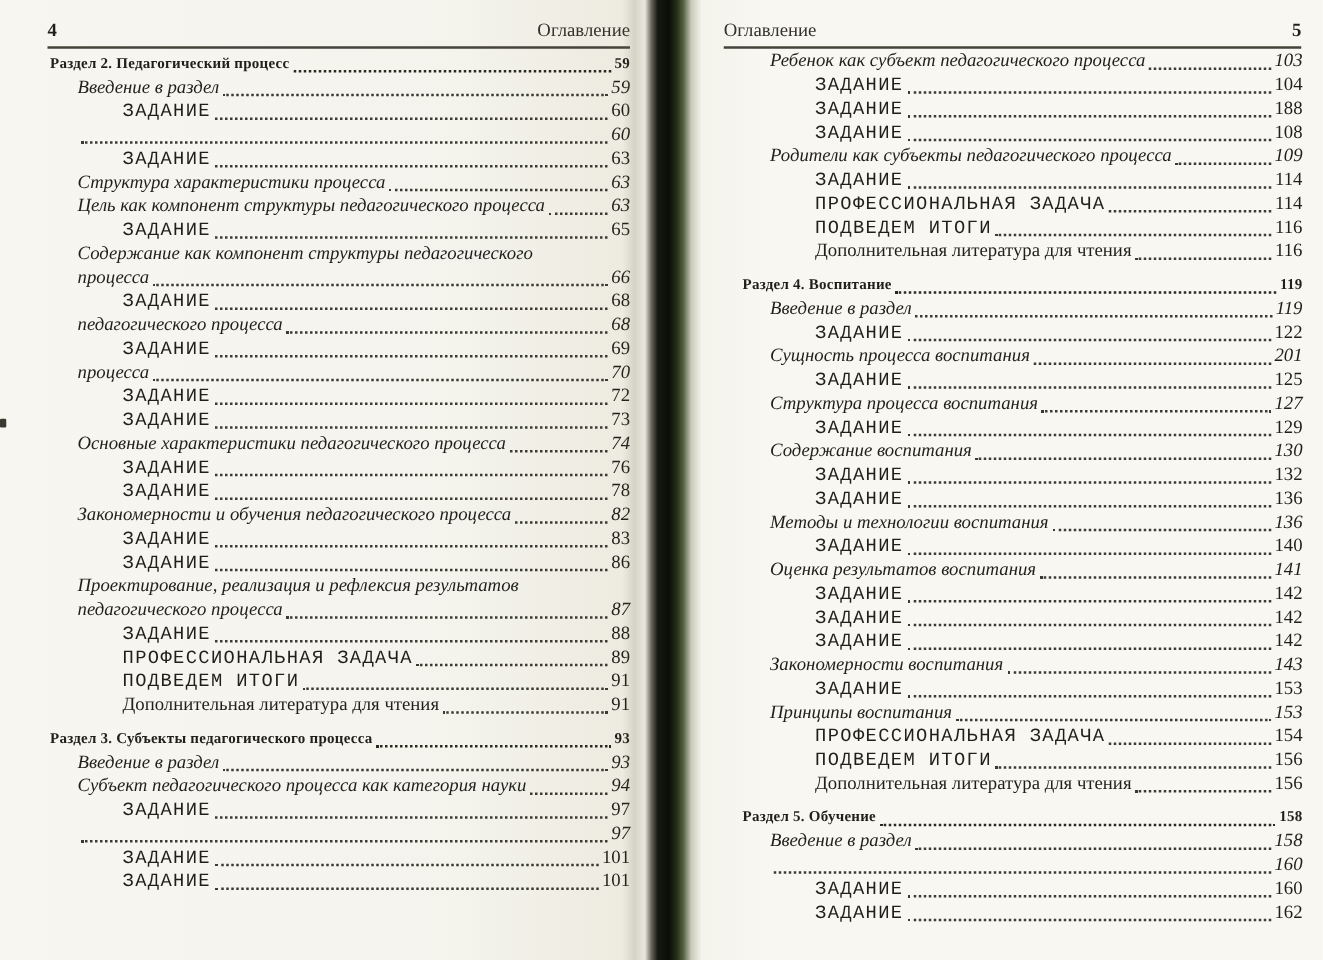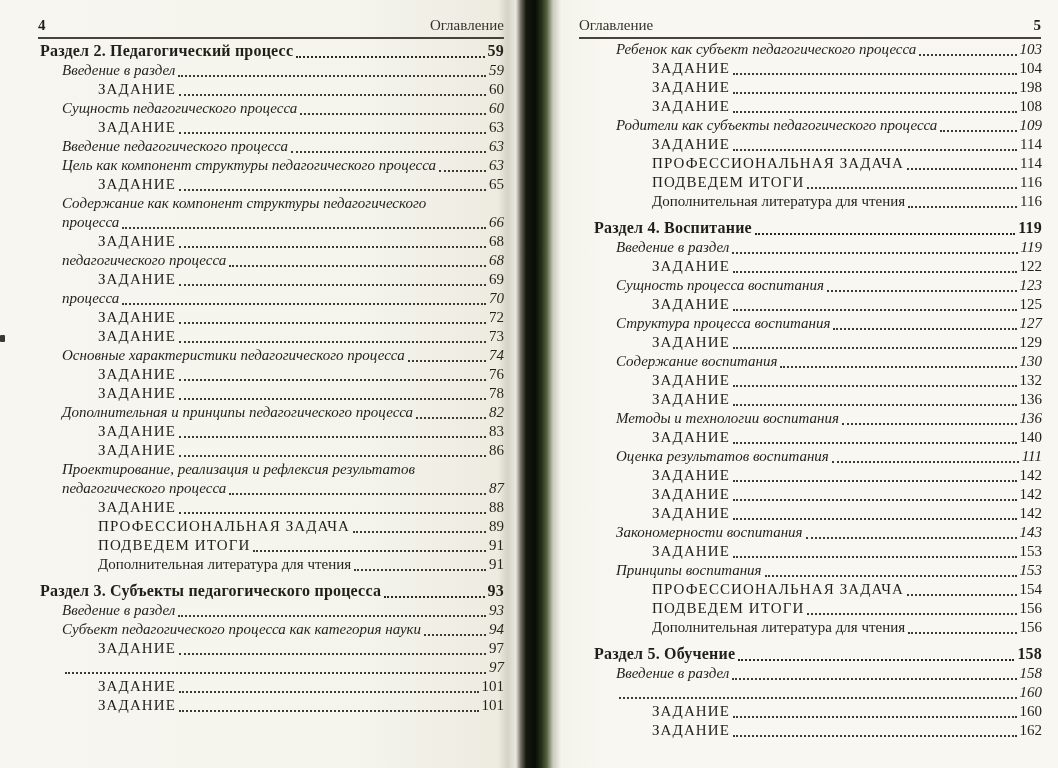--- a/index.html
+++ b/index.html
@@ -53,24 +53,24 @@
   .page.left  .toc{left:40px;width:464px;}
   .page.right .toc{left:46px;width:448px;}
 
   .toc-row{
     display:flex;align-items:flex-end;
     height:19px;font-size:15px;line-height:19px;
     white-space:nowrap;
   }
   .toc-row.lvl1{padding-left:22px;font-style:italic;}
   .toc-row.lvl2{padding-left:58px;}
-  .toc-row.bold{font-weight:bold;font-size:16px;height:21px;line-height:21px;letter-spacing:0.2px;}
+  .toc-row.bold{font-weight:bold;font-size:12px;height:21px;line-height:21px;letter-spacing:0.2px;}
   .toc-row.gap{margin-top:6px;}
   .toc-row .t{flex:0 0 auto;}
-  .toc-row.caps .t{letter-spacing:1.1px;}
+  .toc-row.caps .t{letter-spacing:1.1px;font-family:Liberation Mono, monospace;}
   .leader{
     flex:1 1 auto;min-width:10px;
     border-bottom:2px dotted #3c3b33;
     margin:0 3px 3px 3px;
   }
   .toc-row.bold .leader{border-bottom-color:#2a291f;}
   .pg{flex:0 0 auto;text-align:right;}
 </style>
 </head>
 <body>
@@ -92,31 +92,30 @@
           <span class="t">Введение в раздел</span>
           <span class="leader"></span>
           <span class="pg">59</span>
         </div>
         <div class="toc-row lvl2 caps">
           <span class="t">ЗАДАНИЕ</span>
           <span class="leader"></span>
           <span class="pg">60</span>
         </div>
         <div class="toc-row lvl1">
-          <span class="t">Сущность педагогического процесса</span>
           <span class="leader"></span>
           <span class="pg">60</span>
         </div>
         <div class="toc-row lvl2 caps">
           <span class="t">ЗАДАНИЕ</span>
           <span class="leader"></span>
           <span class="pg">63</span>
         </div>
         <div class="toc-row lvl1">
-          <span class="t">Введение педагогического процесса</span>
+          <span class="t">Структура характеристики процесса</span>
           <span class="leader"></span>
           <span class="pg">63</span>
         </div>
         <div class="toc-row lvl1">
           <span class="t">Цель как компонент структуры педагогического процесса</span>
           <span class="leader"></span>
           <span class="pg">63</span>
         </div>
         <div class="toc-row lvl2 caps">
           <span class="t">ЗАДАНИЕ</span>
@@ -170,21 +169,21 @@
           <span class="t">ЗАДАНИЕ</span>
           <span class="leader"></span>
           <span class="pg">76</span>
         </div>
         <div class="toc-row lvl2 caps">
           <span class="t">ЗАДАНИЕ</span>
           <span class="leader"></span>
           <span class="pg">78</span>
         </div>
         <div class="toc-row lvl1">
-          <span class="t">Дополнительная и принципы педагогического процесса</span>
+          <span class="t">Закономерности и обучения педагогического процесса</span>
           <span class="leader"></span>
           <span class="pg">82</span>
         </div>
         <div class="toc-row lvl2 caps">
           <span class="t">ЗАДАНИЕ</span>
           <span class="leader"></span>
           <span class="pg">83</span>
         </div>
         <div class="toc-row lvl2 caps">
           <span class="t">ЗАДАНИЕ</span>
@@ -268,21 +267,21 @@
           <span class="pg">103</span>
         </div>
         <div class="toc-row lvl2 caps">
           <span class="t">ЗАДАНИЕ</span>
           <span class="leader"></span>
           <span class="pg">104</span>
         </div>
         <div class="toc-row lvl2 caps">
           <span class="t">ЗАДАНИЕ</span>
           <span class="leader"></span>
-          <span class="pg">198</span>
+          <span class="pg">188</span>
         </div>
         <div class="toc-row lvl2 caps">
           <span class="t">ЗАДАНИЕ</span>
           <span class="leader"></span>
           <span class="pg">108</span>
         </div>
         <div class="toc-row lvl1">
           <span class="t">Родители как субъекты педагогического процесса</span>
           <span class="leader"></span>
           <span class="pg">109</span>
@@ -318,21 +317,21 @@
           <span class="pg">119</span>
         </div>
         <div class="toc-row lvl2 caps">
           <span class="t">ЗАДАНИЕ</span>
           <span class="leader"></span>
           <span class="pg">122</span>
         </div>
         <div class="toc-row lvl1">
           <span class="t">Сущность процесса воспитания</span>
           <span class="leader"></span>
-          <span class="pg">123</span>
+          <span class="pg">201</span>
         </div>
         <div class="toc-row lvl2 caps">
           <span class="t">ЗАДАНИЕ</span>
           <span class="leader"></span>
           <span class="pg">125</span>
         </div>
         <div class="toc-row lvl1">
           <span class="t">Структура процесса воспитания</span>
           <span class="leader"></span>
           <span class="pg">127</span>
@@ -363,21 +362,21 @@
           <span class="pg">136</span>
         </div>
         <div class="toc-row lvl2 caps">
           <span class="t">ЗАДАНИЕ</span>
           <span class="leader"></span>
           <span class="pg">140</span>
         </div>
         <div class="toc-row lvl1">
           <span class="t">Оценка результатов воспитания</span>
           <span class="leader"></span>
-          <span class="pg">111</span>
+          <span class="pg">141</span>
         </div>
         <div class="toc-row lvl2 caps">
           <span class="t">ЗАДАНИЕ</span>
           <span class="leader"></span>
           <span class="pg">142</span>
         </div>
         <div class="toc-row lvl2 caps">
           <span class="t">ЗАДАНИЕ</span>
           <span class="leader"></span>
           <span class="pg">142</span>

